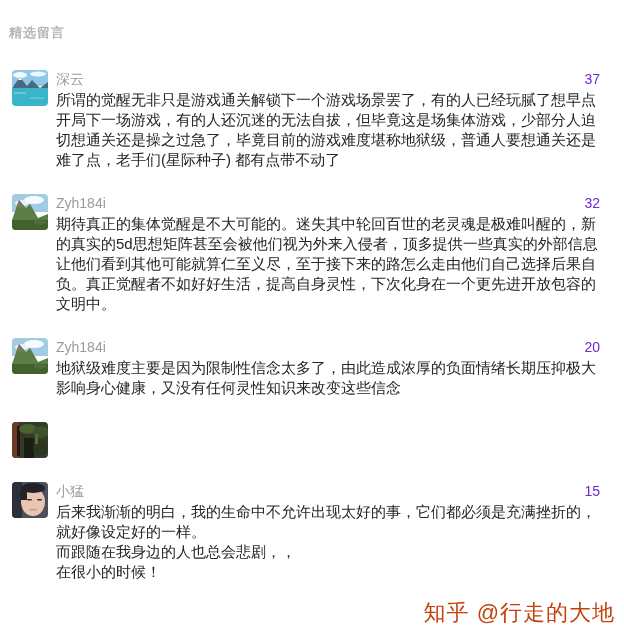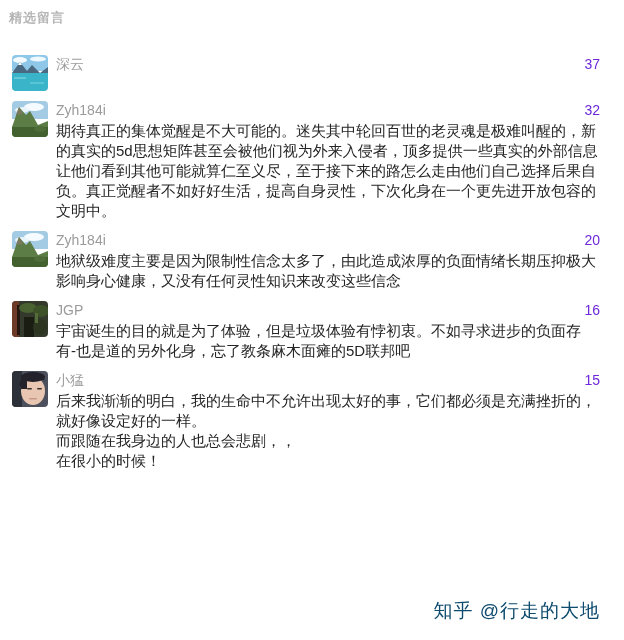--- a/index.html
+++ b/index.html
@@ -5,35 +5,35 @@
   * { margin: 0; padding: 0; box-sizing: border-box; }
   html, body {
     width: 624px; height: 640px;
     background: #ffffff;
     overflow: hidden;
     font-family: "Liberation Sans", "DejaVu Sans", sans-serif;
   }
   .page { position: relative; width: 624px; height: 640px; background:#ffffff; }
 
   .section-header {
-    padding: 9px 0 0 9px;
+    padding: 24px 0 0 9px;
     font-size: 13px;
     font-weight: bold;
     color: #b5b5b5;
     letter-spacing: 1px;
     line-height: 18px;
   }
 
   .comment {
     display: flex;
     align-items: flex-start;
     padding: 0 24px 0 12px;
     margin-top: 28px;
   }
-  .comment + .comment { margin-top: 10px; }
+  .comment + .comment { margin-top: 24px; }
 
   .avatar {
     flex: 0 0 36px;
     width: 36px; height: 36px;
     border-radius: 4px;
     overflow: hidden;
     display: block;
   }
   .avatar svg { display: block; width: 36px; height: 36px; }
 
@@ -54,23 +54,23 @@
     font-size: 15px;
     line-height: 20px;
     color: #252525;
     word-break: break-all;
     overflow-wrap: break-word;
   }
 
   .watermark {
     position: absolute;
     top: 598px;
-    right: 24px;
-    font-size: 19px;
-    color: #0c4a6e;
+    right: 9px;
+    font-size: 22px;
+    color: #c2410c;
     letter-spacing: 1px;
     white-space: nowrap;
   }
 </style>
 </head>
 <body>
 
 <div class="page">
 
   <div class="section-header">精选留言</div>
@@ -85,20 +85,23 @@
         <polygon points="6,10 8,7 10,10" fill="#ffffff"></polygon>
         <rect x="0" y="18" width="36" height="18" fill="#3ab4c9"></rect>
         <rect x="2" y="22" width="12" height="2" fill="#6fd0dd" opacity="0.8"></rect>
         <rect x="18" y="27" width="14" height="2" fill="#6fd0dd" opacity="0.6"></rect>
       </svg>
     </span>
     <div class="comment-content">
       <div class="comment-meta">
         <span class="username">深云</span>
         <span class="like-count">37</span>
+      </div>
+      <div class="comment-body">
+        <p>所谓的觉醒无非只是游戏通关解锁下一个游戏场景罢了，有的人已经玩腻了想早点开局下一场游戏，有的人还沉迷的无法自拔，但毕竟这是场集体游戏，少部分人迫切想通关还是操之过急了，毕竟目前的游戏难度堪称地狱级，普通人要想通关还是难了点，老手们(星际种子) 都有点带不动了</p>
       </div>
     </div>
   </div>
 
   <div class="comment">
     <span class="avatar">
       <svg viewBox="0 0 36 36">
         <rect x="0" y="0" width="36" height="18" fill="#a3cbe4"></rect>
         <ellipse cx="22" cy="6" rx="10" ry="4" fill="#f6fbff"></ellipse>
         <ellipse cx="10" cy="9" rx="7" ry="3" fill="#e9f4fb"></ellipse>
@@ -148,29 +151,20 @@
         <rect x="0" y="0" width="36" height="36" fill="#333a2b"></rect>
         <rect x="0" y="0" width="7" height="36" fill="#6e3a28"></rect>
         <rect x="5" y="4" width="3" height="30" fill="#241511"></rect>
         <ellipse cx="16" cy="7" rx="9" ry="5" fill="#4a6132"></ellipse>
         <ellipse cx="29" cy="10" rx="8" ry="6" fill="#3d5229"></ellipse>
         <rect x="12" y="16" width="10" height="20" fill="#1a1e12"></rect>
         <ellipse cx="28" cy="26" rx="7" ry="8" fill="#2c3520"></ellipse>
         <rect x="23" y="12" width="3" height="10" fill="#556a39"></rect>
       </svg>
     </span>
-    <div class="comment-content">
-      <div class="comment-meta">
-        <span class="username">JGP</span>
-        <span class="like-count">16</span>
-      </div>
-      <div class="comment-body">
-        <p>宇宙诞生的目的就是为了体验，但是垃圾体验有悖初衷。不如寻求进步的负面存有-也是道的另外化身，忘了教条麻木面瘫的5D联邦吧</p>
-      </div>
-    </div>
   </div>
 
   <div class="comment">
     <span class="avatar">
       <svg viewBox="0 0 36 36">
         <rect x="0" y="0" width="36" height="36" fill="#4b505c"></rect>
         <rect x="0" y="0" width="10" height="36" fill="#2c3039"></rect>
         <ellipse cx="21" cy="20" rx="12" ry="14" fill="#e8c6b1"></ellipse>
         <path d="M7 14 Q10 2 22 3 Q34 4 33 14 L33 10 Q28 6 21 7 Q12 8 10 16 Z" fill="#23222a"></path>
         <ellipse cx="21" cy="6" rx="12" ry="5" fill="#23222a"></ellipse>

